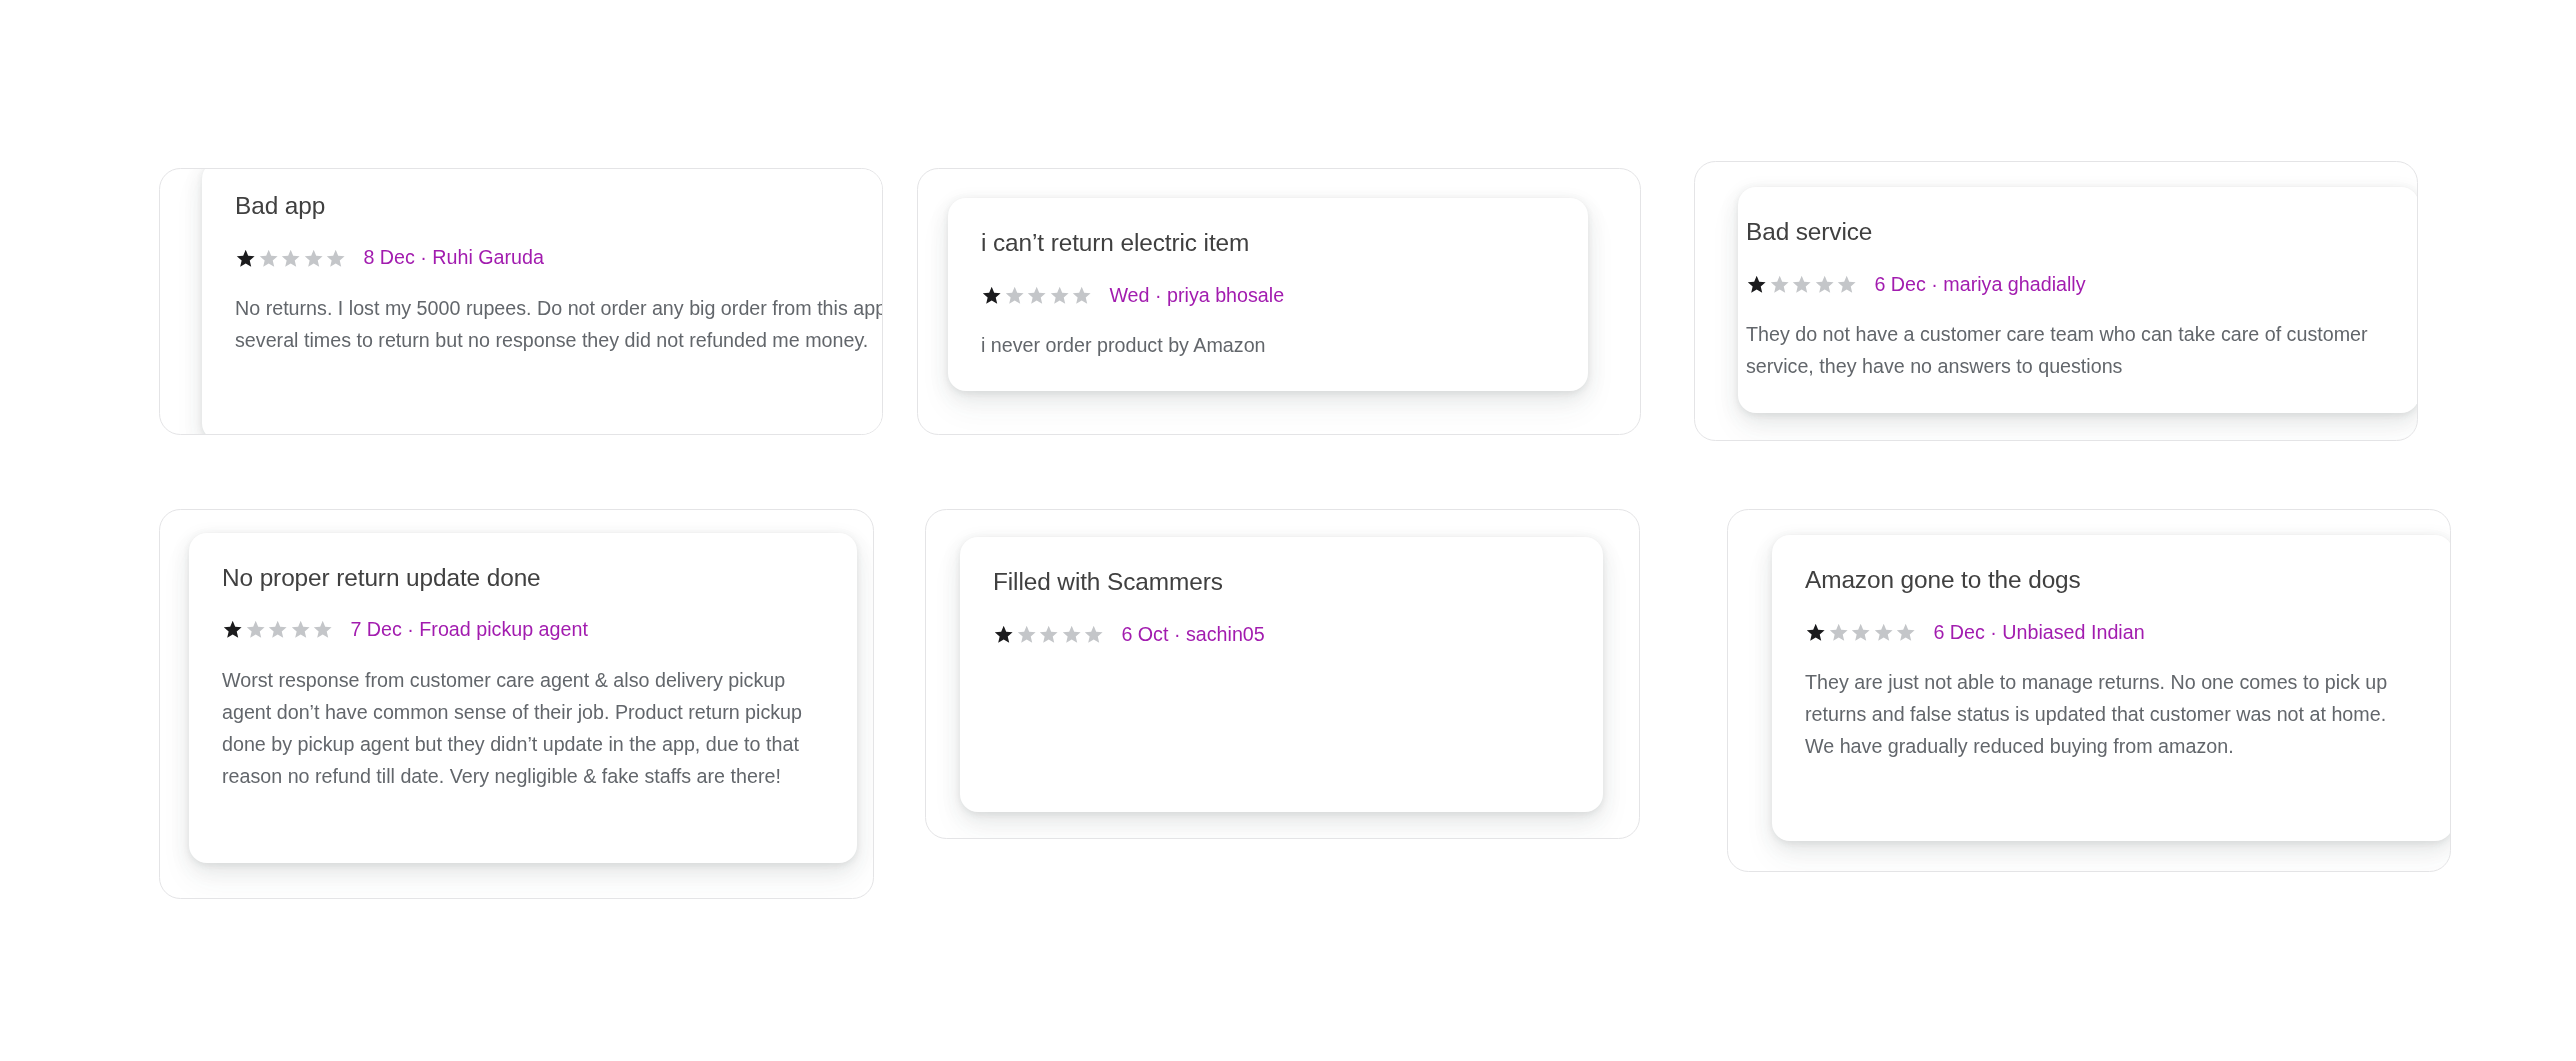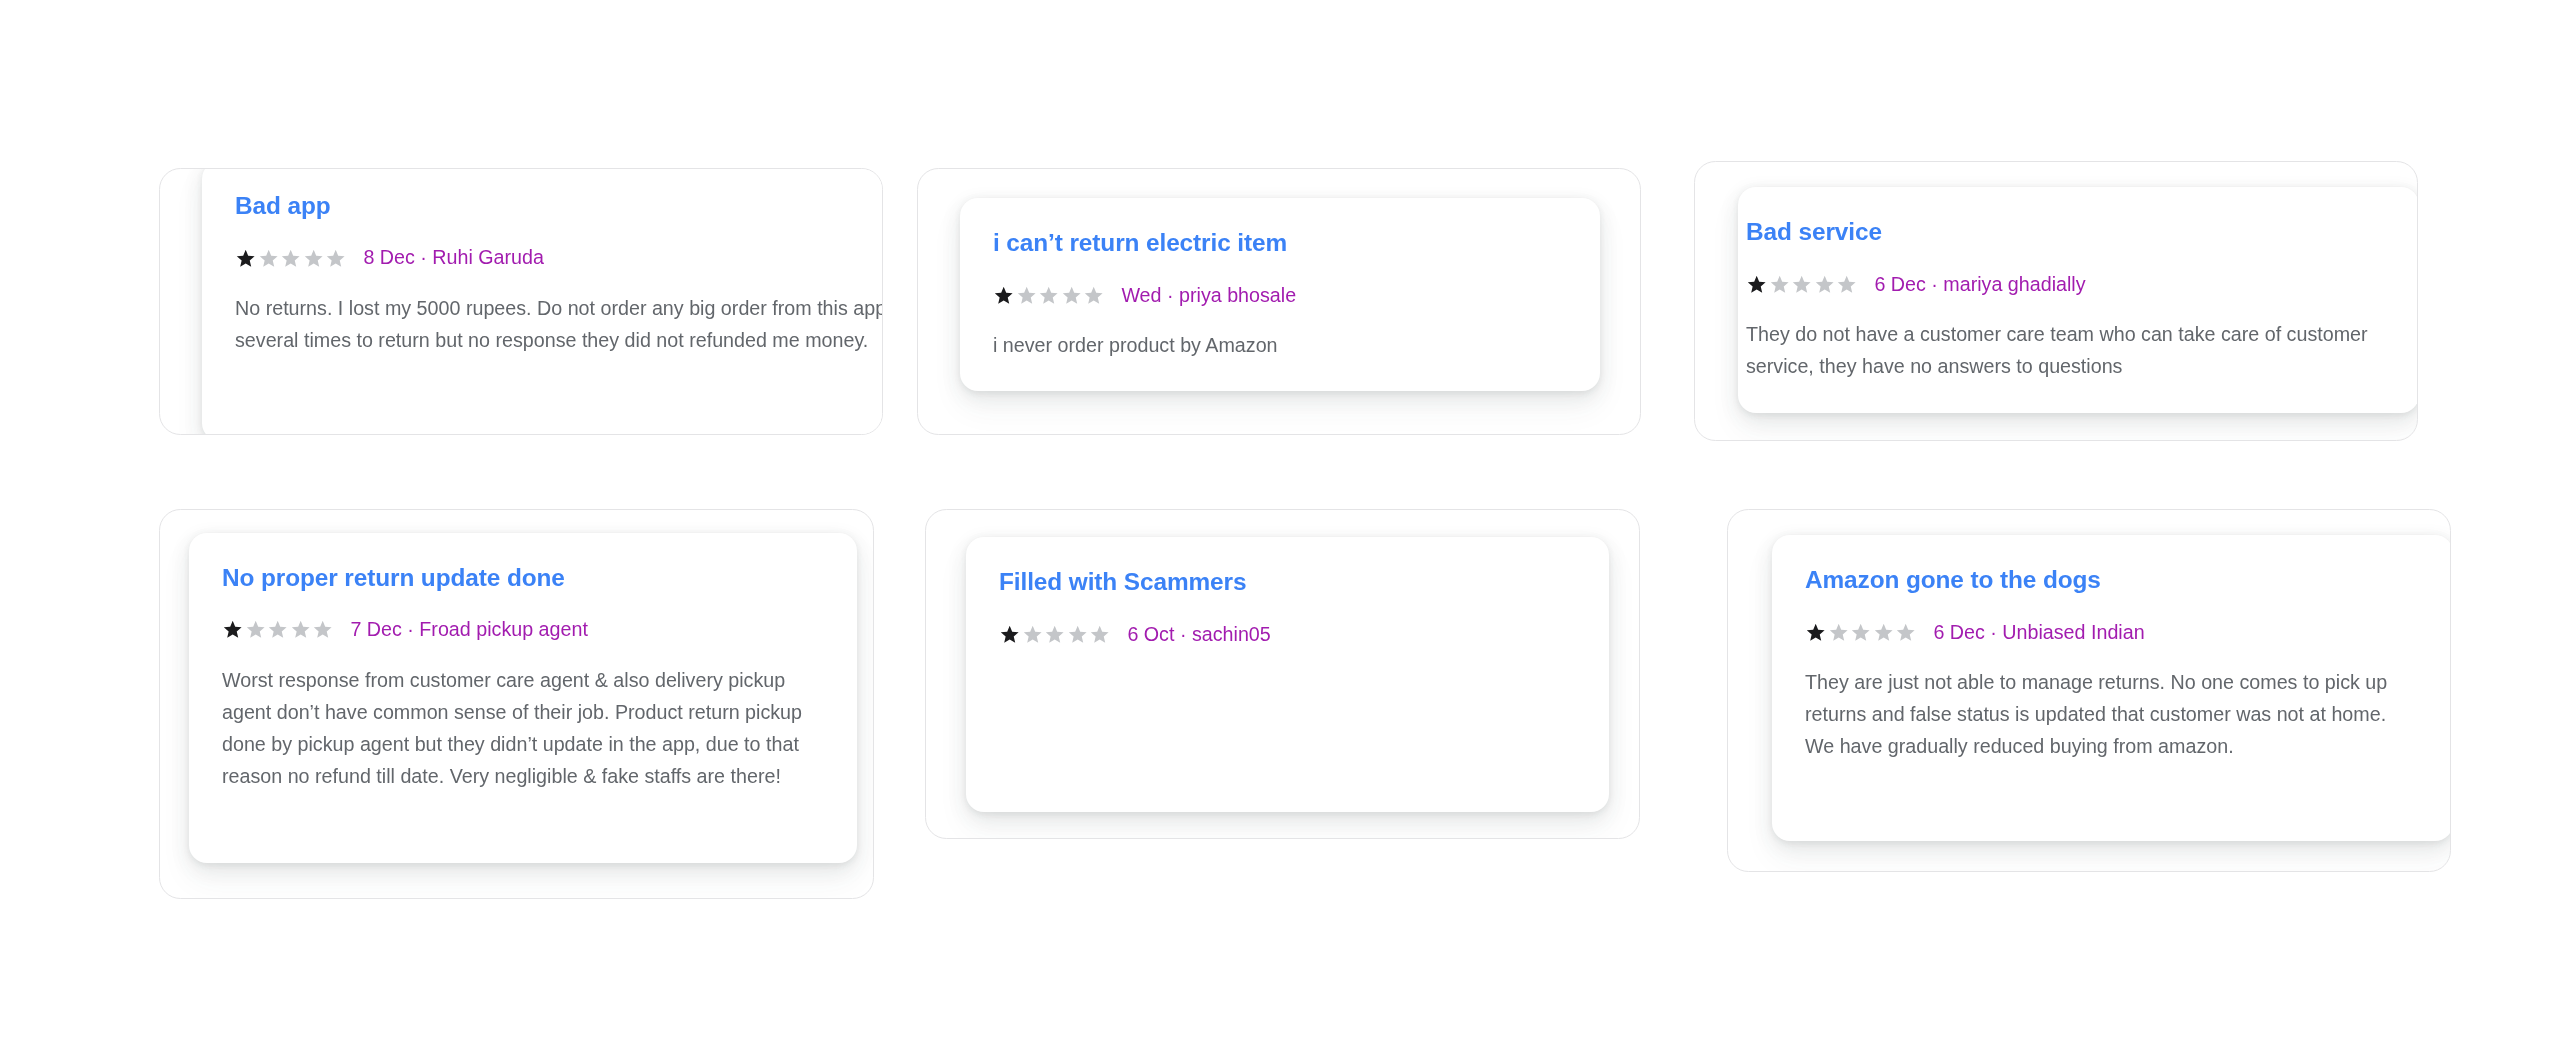--- a/index.html
+++ b/index.html
@@ -43,22 +43,22 @@
     box-sizing: border-box;
     box-shadow:
       0 1.2px 6px rgba(60, 64, 67, 0.085),
       0 6px 20px rgba(60, 64, 67, 0.105),
       0 16.7px 33px rgba(60, 64, 67, 0.055);
     padding: 31px 35px 31px 33px;
   }
 
   .review-title {
     font-size: 24.4px;
-    font-weight: bold;
-    color: #3b82f6;
+    font-weight: normal;
+    color: #404040;
     line-height: 1.18;
     letter-spacing: -0.1px;
     margin: 0 0 27px 0;
     white-space: nowrap;
   }
 
   .review-meta-row {
     display: flex;
     align-items: center;
     margin: 0 0 24px 0;
@@ -94,31 +94,31 @@
     line-height: 1.62;
     margin: 0;
   }
 
   
   
   #card-0 { left: 159px;  top: 168px;  width: 724px; height: 267px; }
   #card-0 .review-inner { left: 42px;  top: -8.3px; width: 803px; height: 280px; }
 
   #card-1 { left: 917px; top: 168px;  width: 724px; height: 267px; }
-  #card-1 .review-inner { left: 42px;  top: 29px;  width: 640px; height: 193px; }
+  #card-1 .review-inner { left: 30px;  top: 29px;  width: 640px; height: 193px; }
 
   #card-2 { left: 1694px; top: 161px;  width: 724px; height: 280px; }
   #card-2 .review-inner { left: 43px;  top: 25px;  width: 681px; height: 226px; padding-left: 8px; }
 
   
   #card-3 { left: 159px;  top: 509px;  width: 715px; height: 390px; padding-left: 48px; }
   #card-3 .review-inner { left: 29px;  top: 22.6px;  width: 668px; height: 330px; }
 
   #card-4 { left: 925px; top: 509px;  width: 715px; height: 330px; }
-  #card-4 .review-inner { left: 40px;  top: 27px;  width: 643px; height: 275px; }
+  #card-4 .review-inner { left: 34px;  top: 27px;  width: 643px; height: 275px; }
 
   #card-5 { left: 1694px; top: 509px;  width: 724px; height: 363px; margin-left: 33px; }
   #card-5 .review-inner { left: 44px;  top: 25px;  width: 681px; height: 306px; }
 </style>
 </head>
 <body>
 
 <div class="reviews-grid">
 
   <div class="review-card" id="card-0">

